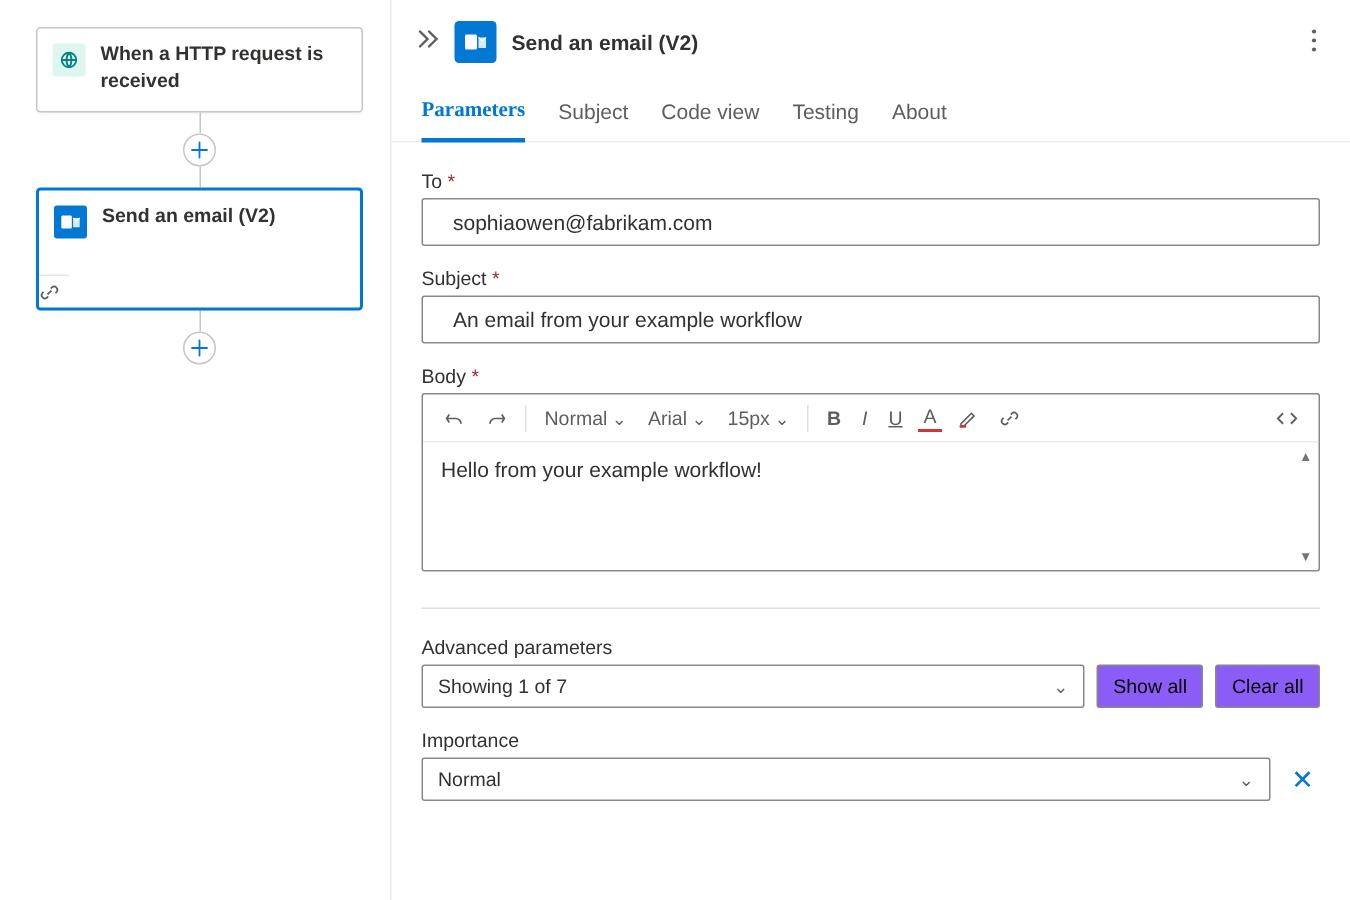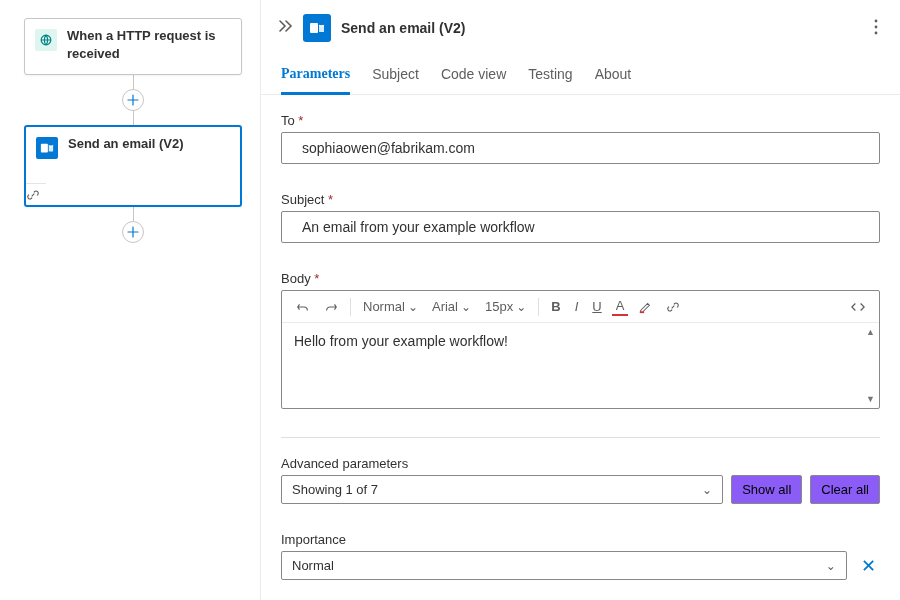--- a/index.html
+++ b/index.html
@@ -131,21 +131,21 @@
     border-bottom: 3px solid #0078d4;
     margin-bottom: -1px;
     font-family: Liberation Serif, serif;
   }
 
   .form {
     padding: 18px 20px 0 20px;
     overflow-y: auto;
     flex: 1;
   }
-  .field { margin-bottom: 28px; }
+  .field { margin-bottom: 14px; }
   .field-label {
     font-size: 13px;
     color: #323130;
     margin-bottom: 4px;
     display: block;
   }
   .req { color: #a4262c; }
   .text-input {
     width: 100%;
     border: 1px solid #8a8886;

